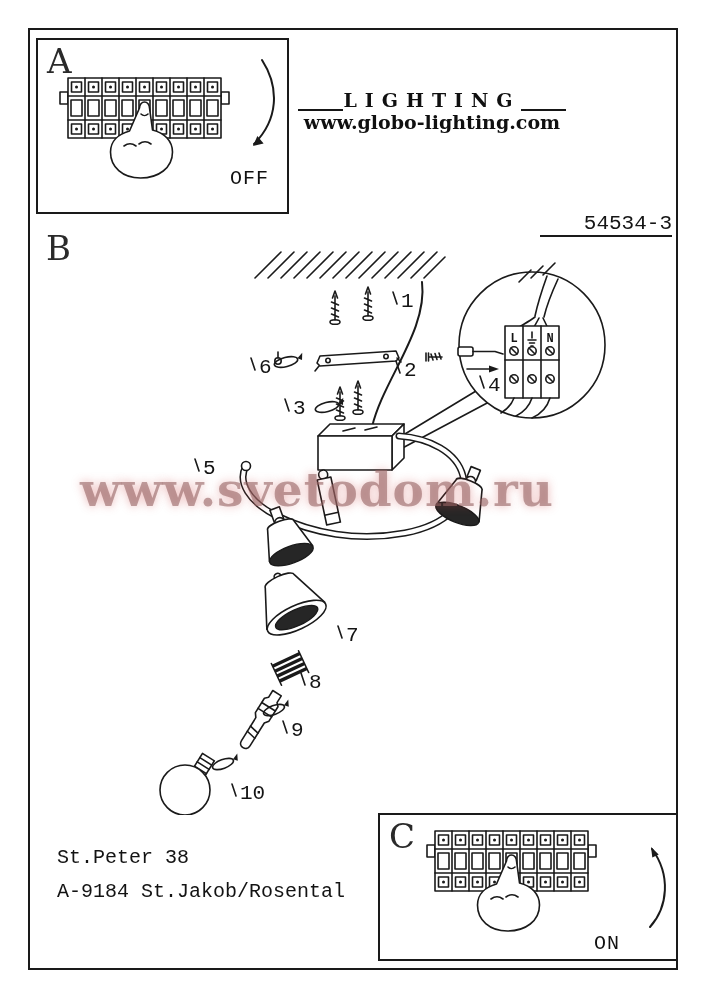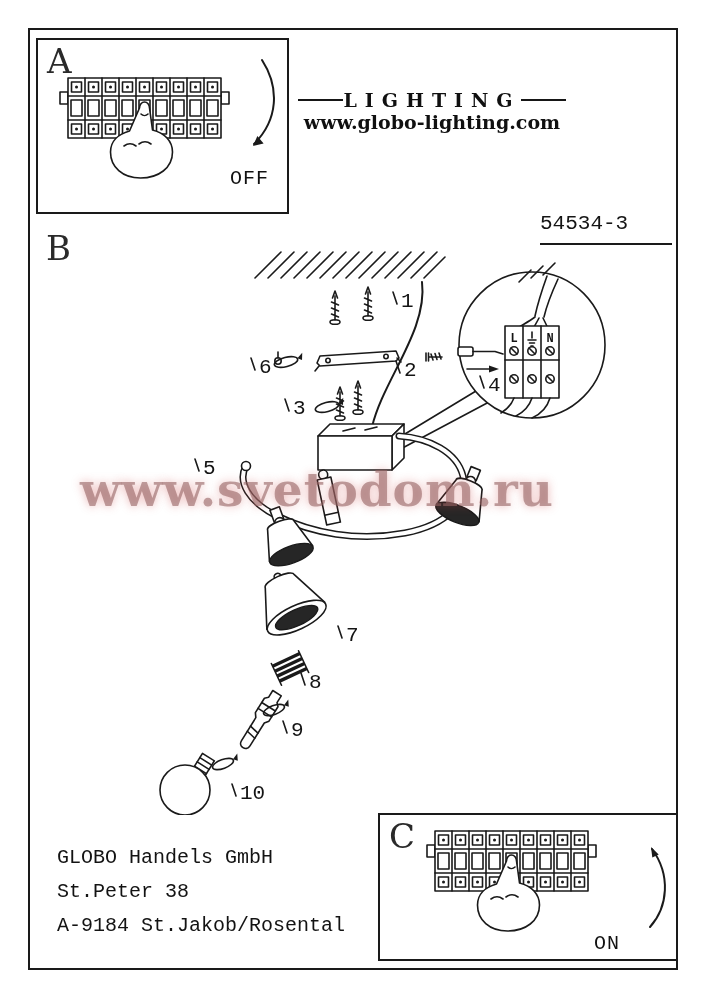--- a/index.html
+++ b/index.html
@@ -12,25 +12,25 @@
   .panel-c{left:378px;top:813px;width:300px;height:148px}
   .panel svg{position:absolute;left:0;top:0}
   .panel-label{font-family:"DejaVu Serif",serif;font-size:34px;line-height:1;color:#2a2a2a;position:absolute}
   .pl-in{left:9px;top:4px}
   .label-b{position:absolute;left:46px;top:228px;font-family:"DejaVu Serif",serif;font-size:34px;color:#2a2a2a}
   .state{position:absolute;font-size:20px;letter-spacing:1px;color:#111}
   .state-off{right:18px;bottom:22px}
   .state-on{right:56px;bottom:4px}
   .logo{position:absolute;left:298px;top:84px;width:268px;text-align:center}
   .logo-name{font-family:"DejaVu Serif",serif;font-weight:bold;font-size:56px;line-height:1;letter-spacing:1px;color:#101010}
-  .logo-row{display:flex;align-items:center;margin-top:5px}
+  .logo-row{display:flex;align-items:flex-end;margin-top:5px}
   .rule{flex:1;height:2px;background:#161616}
   .logo-tagline{font-family:"DejaVu Serif",serif;font-weight:bold;font-size:19px;letter-spacing:8px;color:#101010}
   .logo-site{font-family:"DejaVu Serif",serif;font-weight:bold;font-size:19px;margin-top:0;color:#101010}
-  .model{position:absolute;left:540px;top:212px;width:132px;text-align:left;font-size:21px;padding-bottom:8px;border-bottom:2px solid #1a1a1a}
+  .model{position:absolute;left:540px;top:212px;width:132px;text-align:right;font-size:21px;border-bottom:2px solid #1a1a1a}
   .diagram{position:absolute;left:27px;top:230px}
   .watermark{position:absolute;left:80px;top:462px;font-family:"DejaVu Serif",serif;font-weight:bold;font-size:47px;letter-spacing:1px;white-space:nowrap;color:rgba(150,100,100,.60);text-shadow:0 0 10px rgba(205,70,70,.38);pointer-events:none}
   .address{position:absolute;left:57px;top:841px;font-size:20px;line-height:34px;color:#131313}
   
   .ln{stroke:#1a1a1a;stroke-width:1.6;fill:none;stroke-linecap:round;stroke-linejoin:round}
   .ln2{stroke:#1a1a1a;stroke-width:2;fill:none;stroke-linecap:round;stroke-linejoin:round}
   .lw{stroke:#1a1a1a;stroke-width:1.6;fill:#fff;stroke-linejoin:round}
   .dk{stroke:#1a1a1a;stroke-width:1.4;fill:#262626}
   .th{stroke:#1a1a1a;stroke-width:3.4;fill:none;stroke-linecap:butt}
   .dot{stroke:#1a1a1a;stroke-width:3;fill:none;stroke-linecap:round}
@@ -241,21 +241,20 @@
     <text class="co" x="232" y="143">6</text>
     <text class="co" x="319" y="411">7</text>
     <text class="co" x="282" y="458">8</text>
     <text class="co" x="264" y="506">9</text>
     <text class="co" x="213" y="569">10</text>
   </svg>
 
   <div class="watermark">www.svetodom.ru</div>
 
   <footer class="address">
-    <div>GLOBO Handels GmbH</div>
     <div>St.Peter 38</div>
     <div>A-9184 St.Jakob/Rosental</div>
   </footer>
 
   <section class="panel panel-c">
     <div class="panel-label pl-in">C</div>
     <svg width="296" height="144" viewBox="0 0 296 144">
       <g transform="translate(55,16)">
         <rect class="lw" x="-8" y="14" width="8" height="12"></rect>
         <rect class="lw" x="153" y="14" width="8" height="12"></rect>

